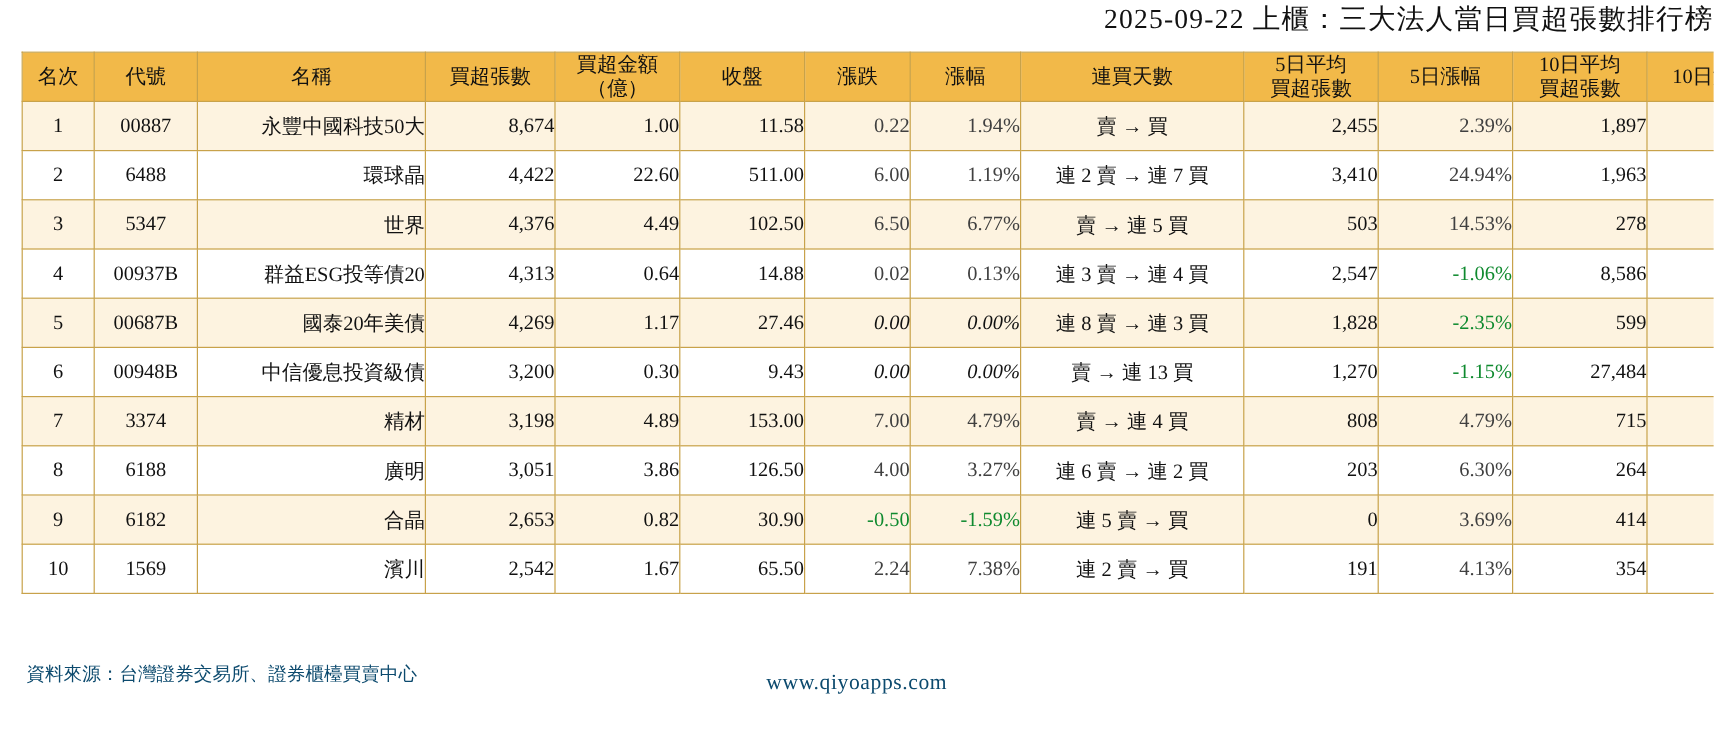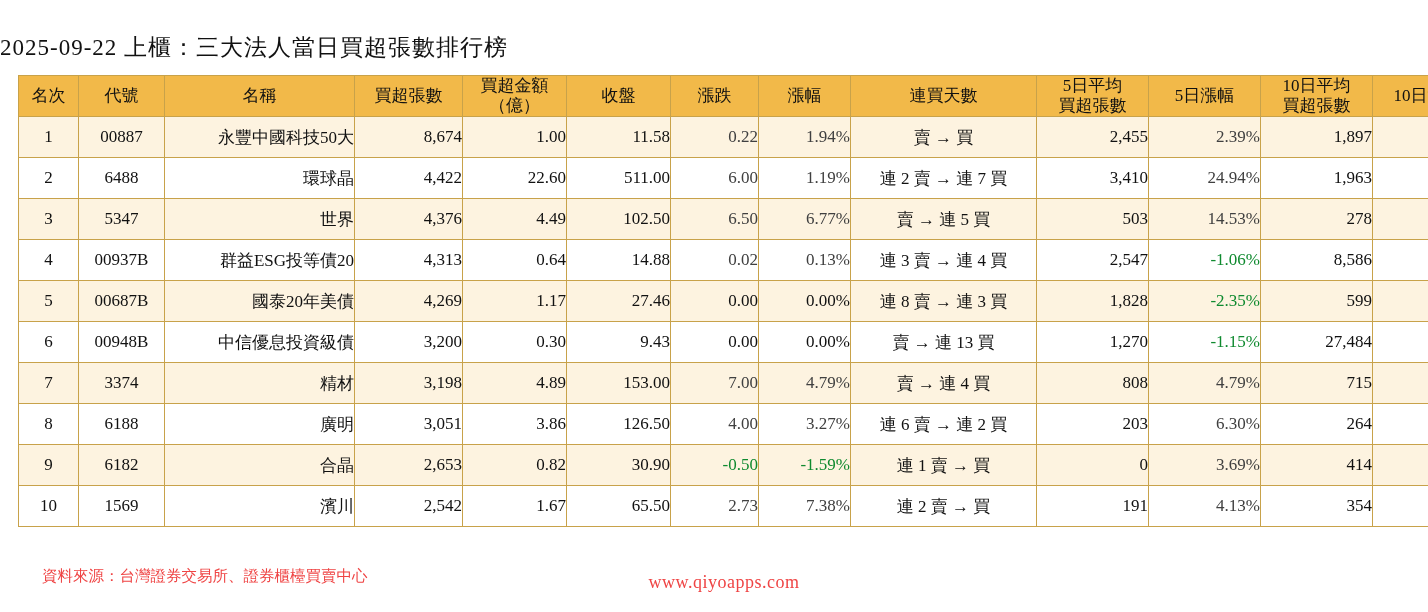--- a/index.html
+++ b/index.html
@@ -14,27 +14,26 @@
     color: #111111;
     overflow: hidden;
   }
   .page {
     position: relative;
     width: 1428px;
     height: 612px;
     box-sizing: border-box;
   }
   .title {
-    text-align: left;
+    text-align: right;
     font-size: 23px;
     letter-spacing: 1px;
-    padding-top: 18px;
+    padding-top: 0;
     padding-bottom: 12px;
     color: #111;
-    margin-top: 14px;
   }
   table.rank {
     border-collapse: collapse;
     width: 1392px;
     margin: 0 18px;
     table-layout: fixed;
   }
   table.rank th, table.rank td {
     border: 1px solid #c8a24a;
     padding: 0;
@@ -59,21 +58,21 @@
     background: #fdf3e0;
   }
   tbody tr.even td {
     background: #ffffff;
   }
   td.c { text-align: center; }
   td.r { text-align: right; padding-right: 14px; }
   td.name { text-align: right; }
   .up { color: #404040; }
   .down { color: #0f8a2f; }
-  .flat { color: #111111; }
+  .flat { color: #111111; font-style: italic; }
   
   col.c-rank   { width: 60px; }
   col.c-code   { width: 86px; }
   col.c-name   { width: 190px; }
   col.c-shares { width: 108px; }
   col.c-amount { width: 104px; }
   col.c-close  { width: 104px; }
   col.c-chg    { width: 88px; }
   col.c-pct    { width: 92px; }
   col.c-days   { width: 186px; }
@@ -82,22 +81,21 @@
   col.c-10avg  { width: 112px; }
   col.c-10pct  { width: 110px; }
 
   .footer {
     position: absolute;
     left: 0;
     right: 0;
     bottom: 6px;
     height: 56px;
     font-size: 15px;
-    color: #ef4444;
-    margin-left: 20px;
+    color: #0c4a6e;
   }
   .footer .src {
     position: absolute;
     left: 22px;
     top: 2px;
     font-size: 15.5px;
   }
   .footer .site {
     position: absolute;
     left: 0;
@@ -289,34 +287,34 @@
         </tr>
         <tr class="odd">
           <td class="c">9</td>
           <td class="c">6182</td>
           <td class="name">合晶</td>
           <td class="r">2,653</td>
           <td class="r">0.82</td>
           <td class="r">30.90</td>
           <td class="r down">-0.50</td>
           <td class="r down">-1.59%</td>
-          <td class="c">連 1 賣 → 買</td>
+          <td class="c">連 5 賣 → 買</td>
           <td class="r">0</td>
           <td class="r up">3.69%</td>
           <td class="r">414</td>
           <td class="r up">18.16%</td>
         </tr>
         <tr class="even">
           <td class="c">10</td>
           <td class="c">1569</td>
           <td class="name">濱川</td>
           <td class="r">2,542</td>
           <td class="r">1.67</td>
           <td class="r">65.50</td>
-          <td class="r up">2.73</td>
+          <td class="r up">2.24</td>
           <td class="r up">7.38%</td>
           <td class="c">連 2 賣 → 買</td>
           <td class="r">191</td>
           <td class="r up">4.13%</td>
           <td class="r">354</td>
           <td class="r up">2.34%</td>
         </tr>
       </tbody>
   </table>
 

